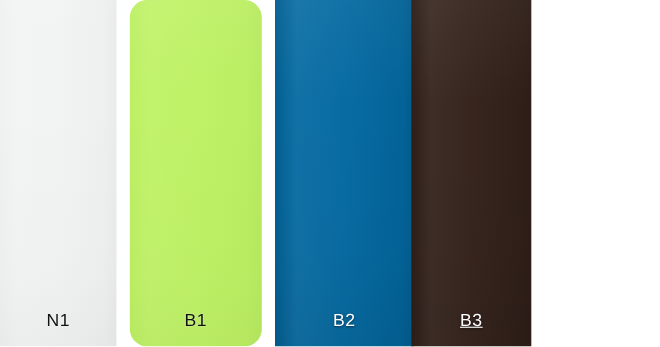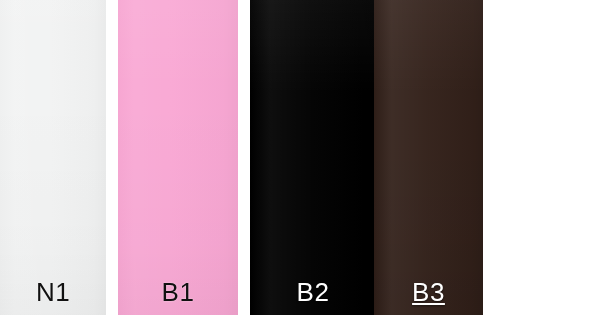--- a/index.html
+++ b/index.html
@@ -61,21 +61,21 @@
         rgba(255,255,255,0.00) 30%,
         rgba(0,0,0,0.02) 72%,
         rgba(0,0,0,0.07) 100%);
   }
   .swatch-label {
     position: absolute;
     left: 0;
     right: 0;
     bottom: 8px;
     text-align: center;
-    font-size: 26px;
+    font-size: 16px;
     line-height: 30px;
     letter-spacing: 0.5px;
     font-weight: 400;
     font-family: "Liberation Sans", sans-serif;
     user-select: none;
   }
   .swatch-label.on-light {
     color: #111111;
     text-shadow: 0 0 2px rgba(255,255,255,0.55);
   }
@@ -87,26 +87,26 @@
 </head>
 <body>
 
 <div id="swatch-board" style="background: rgb(255, 255, 255);">
 
   <div class="swatch-panel" id="panel-0" style="left: 0px; width: 106px; background: rgb(242, 243, 243);">
     <span class="panel-shade light"></span>
     <span class="swatch-label on-light" style="color: rgb(17, 17, 17);">N1</span>
   </div>
 
-  <div class="swatch-panel" id="panel-1" style="left: 118px; width: 120px; background: #f9a8d4;">
+  <div class="swatch-panel" id="panel-1" style="left: 118px; width: 120px; background: #bef264; border-radius: 16px;">
     <span class="panel-shade light"></span>
     <span class="swatch-label on-light" style="color: rgb(17, 17, 17);">B1</span>
   </div>
 
-  <div class="swatch-panel" id="panel-2" style="left: 250px; width: 126px; background: #000000;">
+  <div class="swatch-panel" id="panel-2" style="left: 250px; width: 126px; background: #0369a1;">
     <span class="panel-shade dark"></span>
     <span class="swatch-label on-dark" style="color: rgb(255, 255, 255);">B2</span>
   </div>
 
   <div class="swatch-panel" id="panel-3" style="left: 374px; width: 109px; background: rgb(51, 33, 26);">
     <span class="panel-shade dark"></span>
     <span class="swatch-label on-dark" style="color: rgb(255, 255, 255); text-decoration: underline;">B3</span>
   </div>
 
 

